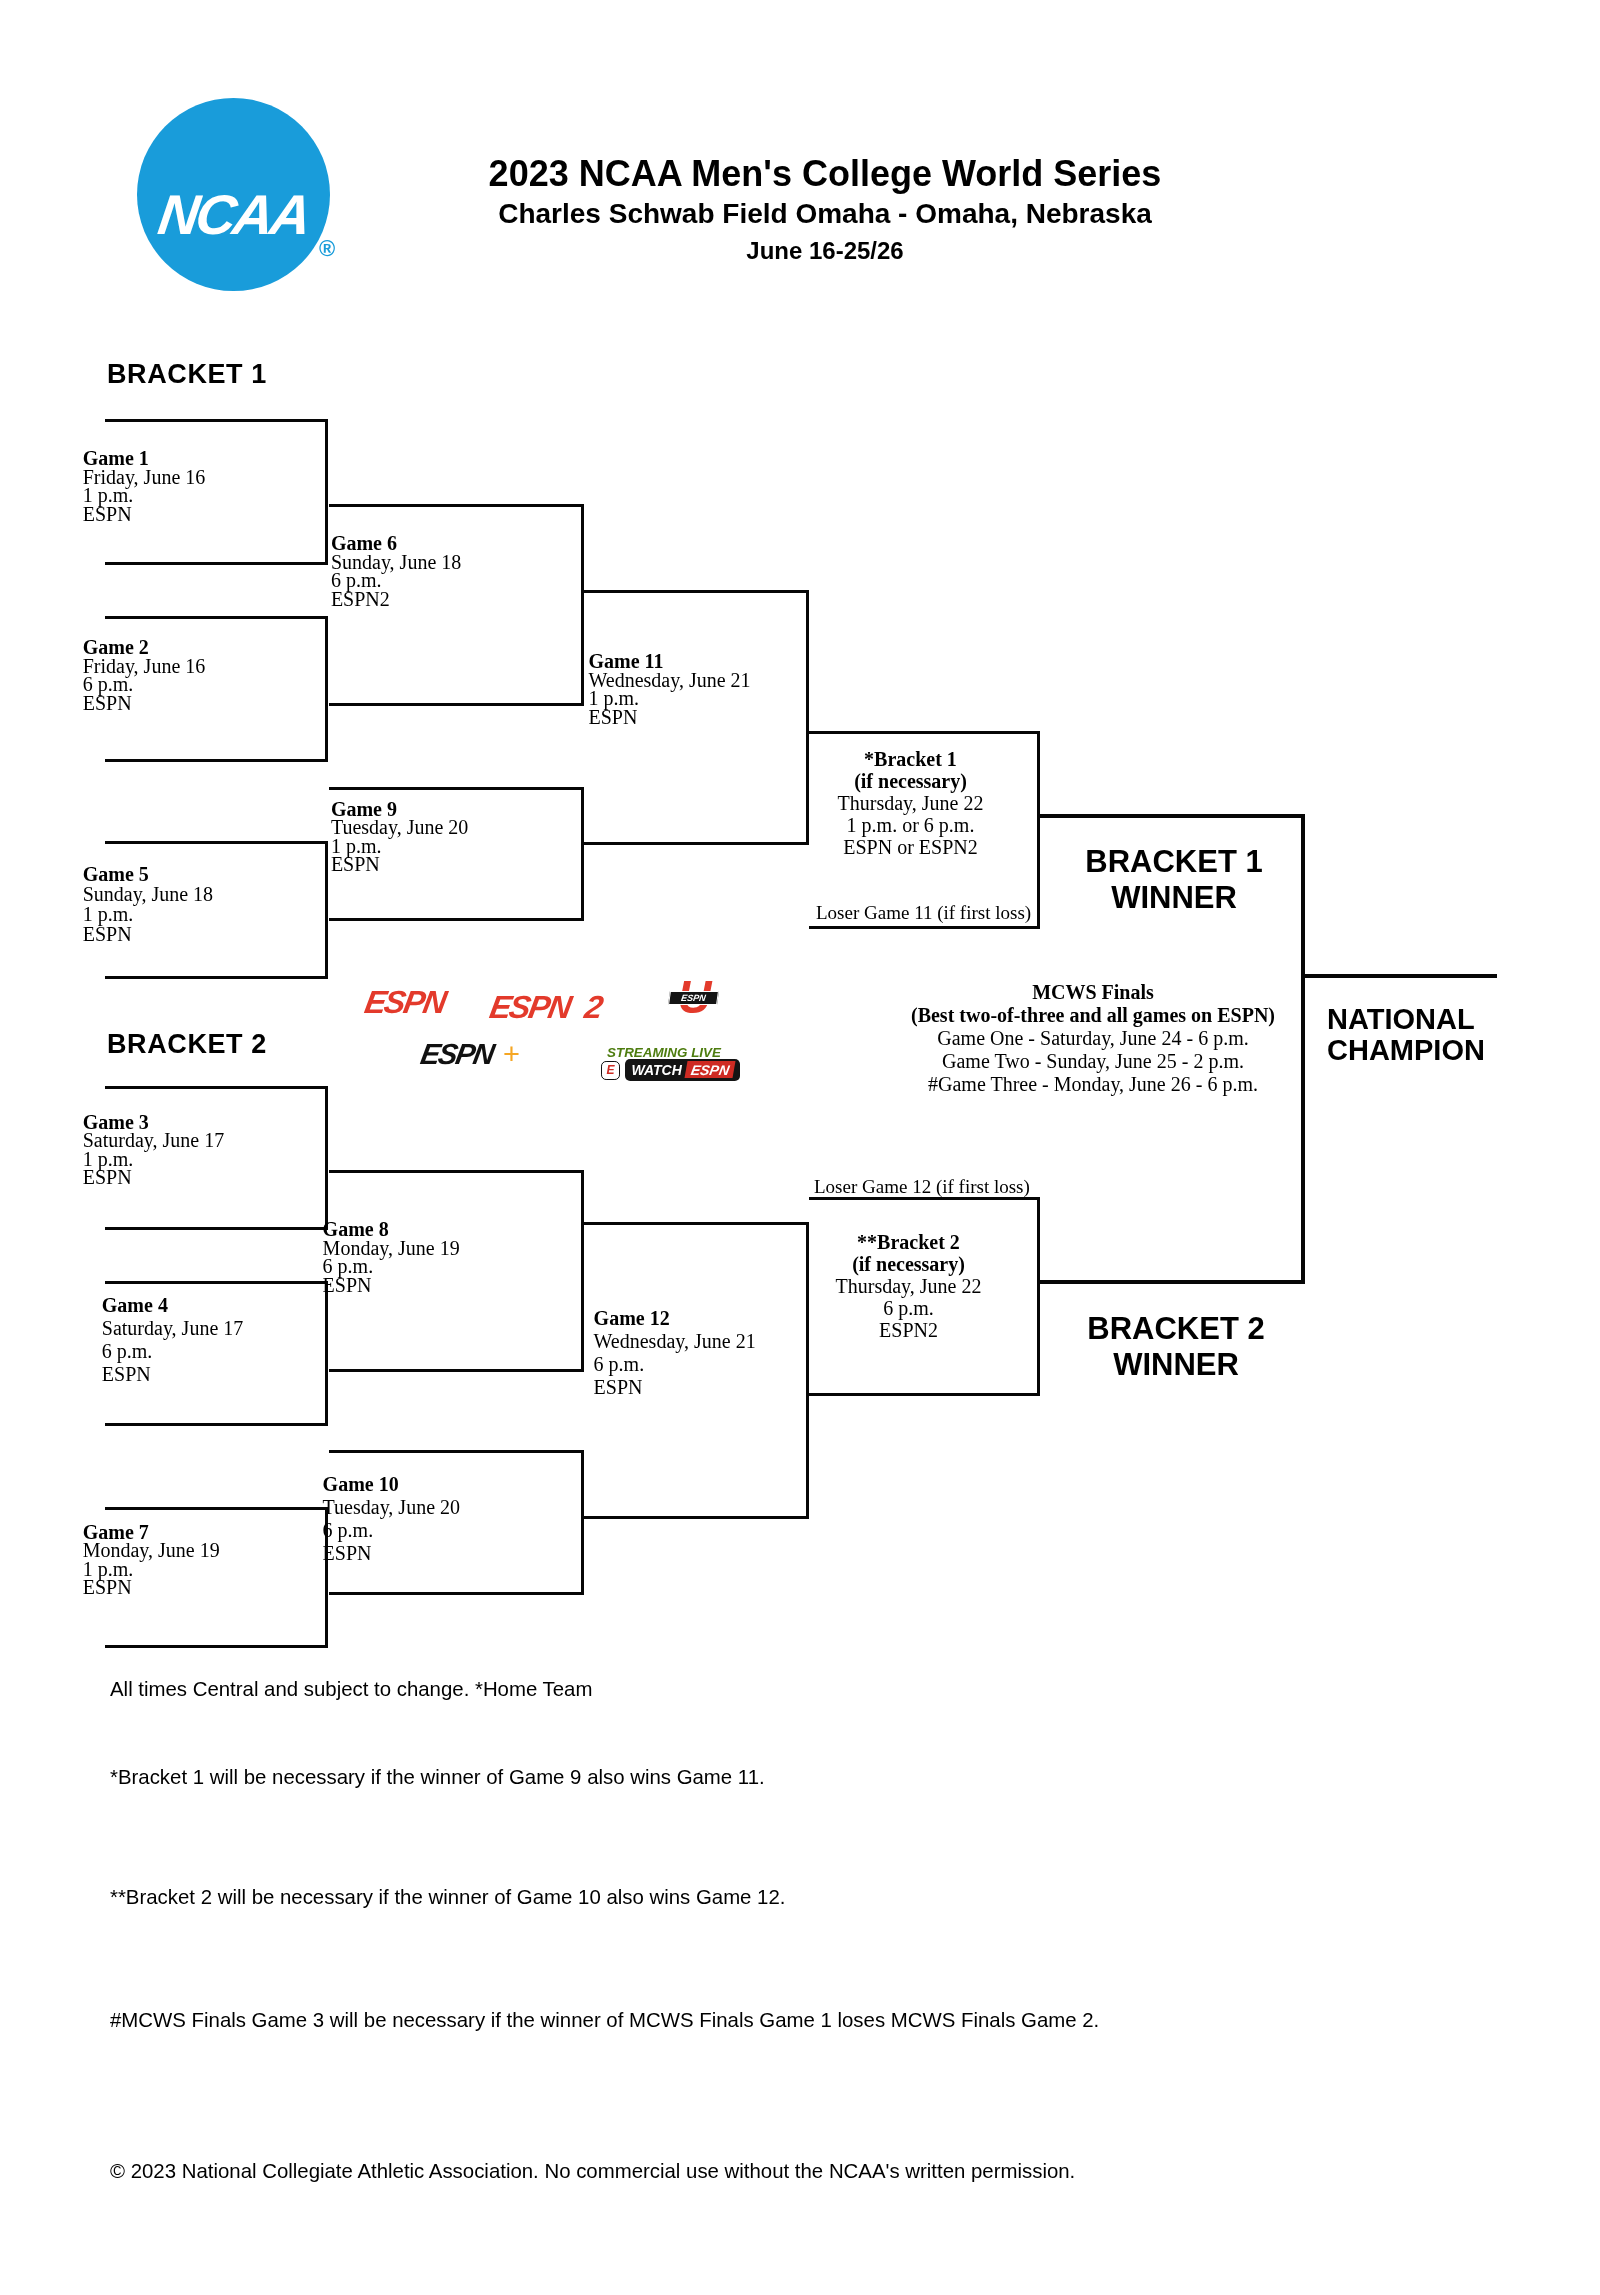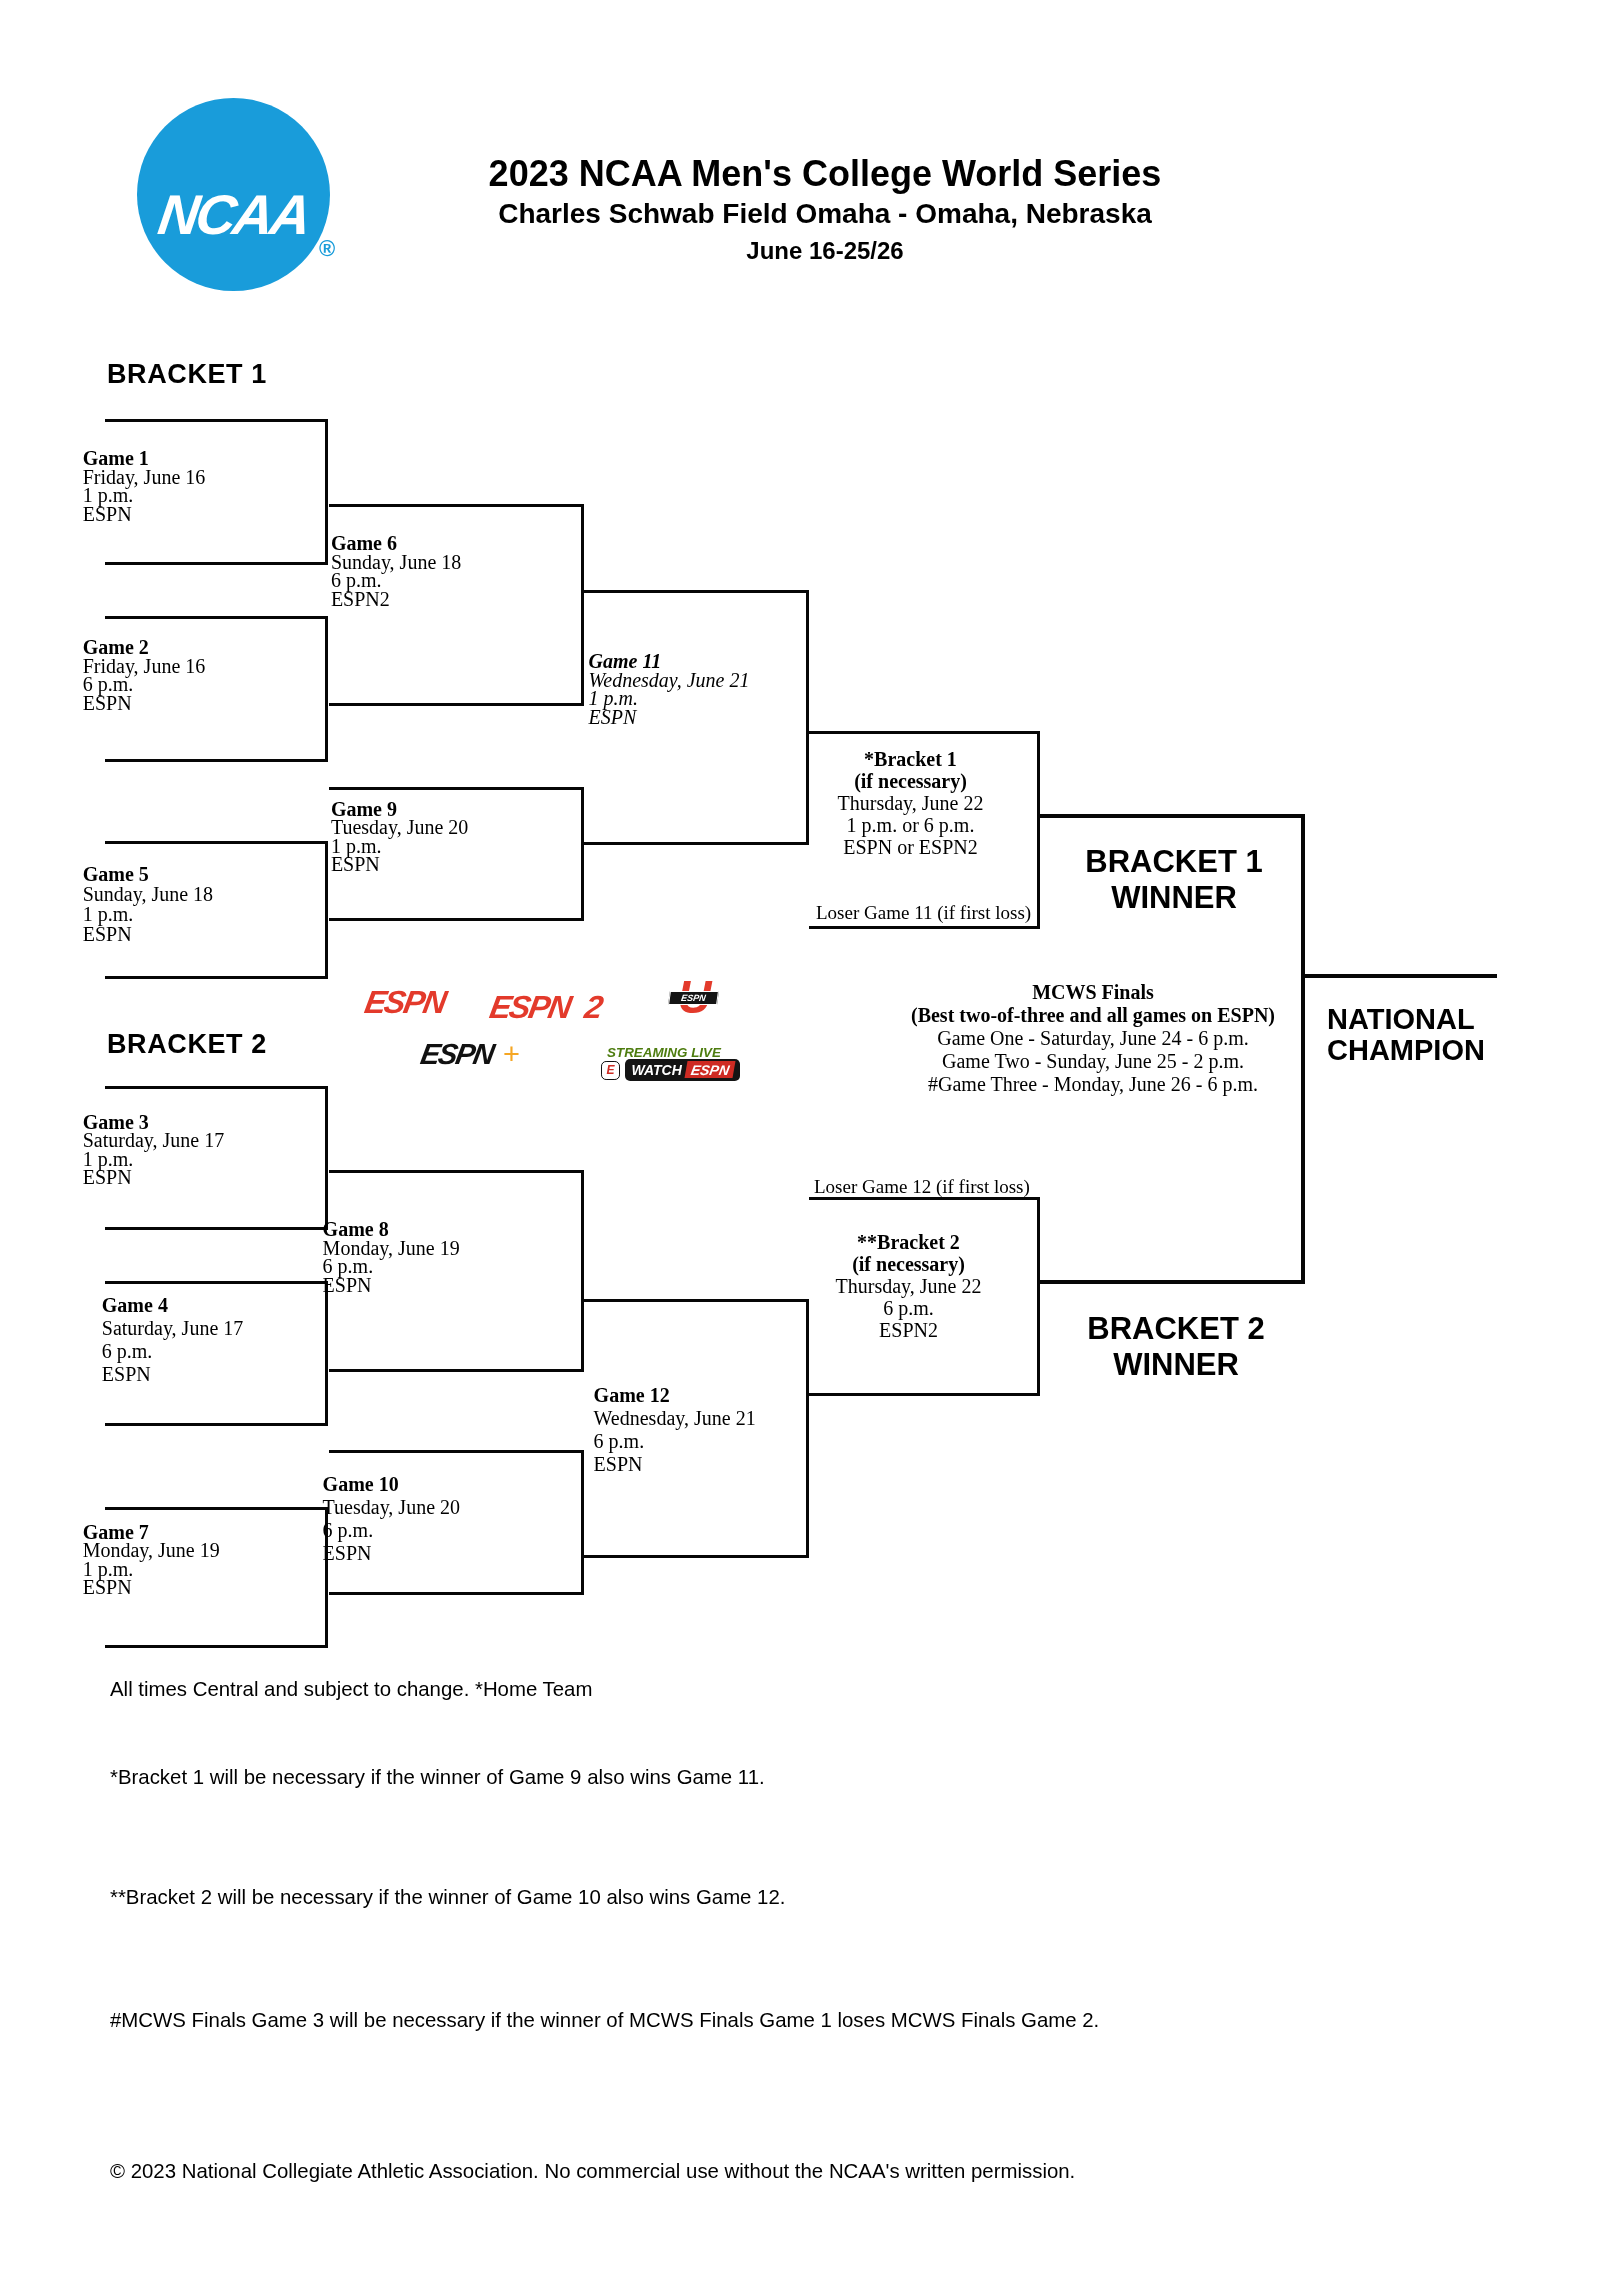--- a/index.html
+++ b/index.html
@@ -29,27 +29,27 @@
   #natchamp{position:absolute;left:1327px;top:1004px;font-weight:bold;
             font-size:29px;line-height:31px;}
 
   
   .box{position:absolute;box-sizing:border-box;border:3.8px solid #060606;border-left:none;}
   .g1 {left:105px;top:419px; width:223px;height:146px;}
   .g2 {left:105px;top:616px; width:223px;height:146px;}
   .g6 {left:329px;top:504px; width:255px;height:202px;}
   .g5 {left:105px;top:841px;width:223px;height:138px;}
   .g9 {left:329px;top:787px;width:255px;height:134px;}
-  .g11{left:584px;top:590px; width:225px;height:255px;font-style:italic;}
+  .g11{left:584px;top:590px; width:225px;height:255px;}
   .g3 {left:105px;top:1086px;width:223px;height:144px;}
   .g4 {left:105px;top:1281px;width:223px;height:145px;}
   .g8 {left:329px;top:1170px;width:255px;height:202px;}
   .g7 {left:105px;top:1507px;width:223px;height:141px;}
   .g10{left:329px;top:1450px;width:255px;height:145px;}
-  .g12{left:584px;top:1299px;width:225px;height:259px;}
+  .g12{left:584px;top:1222px;width:225px;height:297px;}
   .b1 {left:809px;top:731px;width:231px;height:198px;}
   .b2 {left:809px;top:1197px;width:231px;height:199px;}
 
   
   .game-text{position:absolute;width:217px;text-align:left;
              font-family:"Liberation Serif",serif;font-size:20px;line-height:18.5px;}
   .game-text .gt{font-weight:bold;}
   .wide{line-height:23px;}
   .g1 .game-text{left:-22.3px;top:27px;}
   .g2 .game-text{left:-22.3px;top:19px;}

